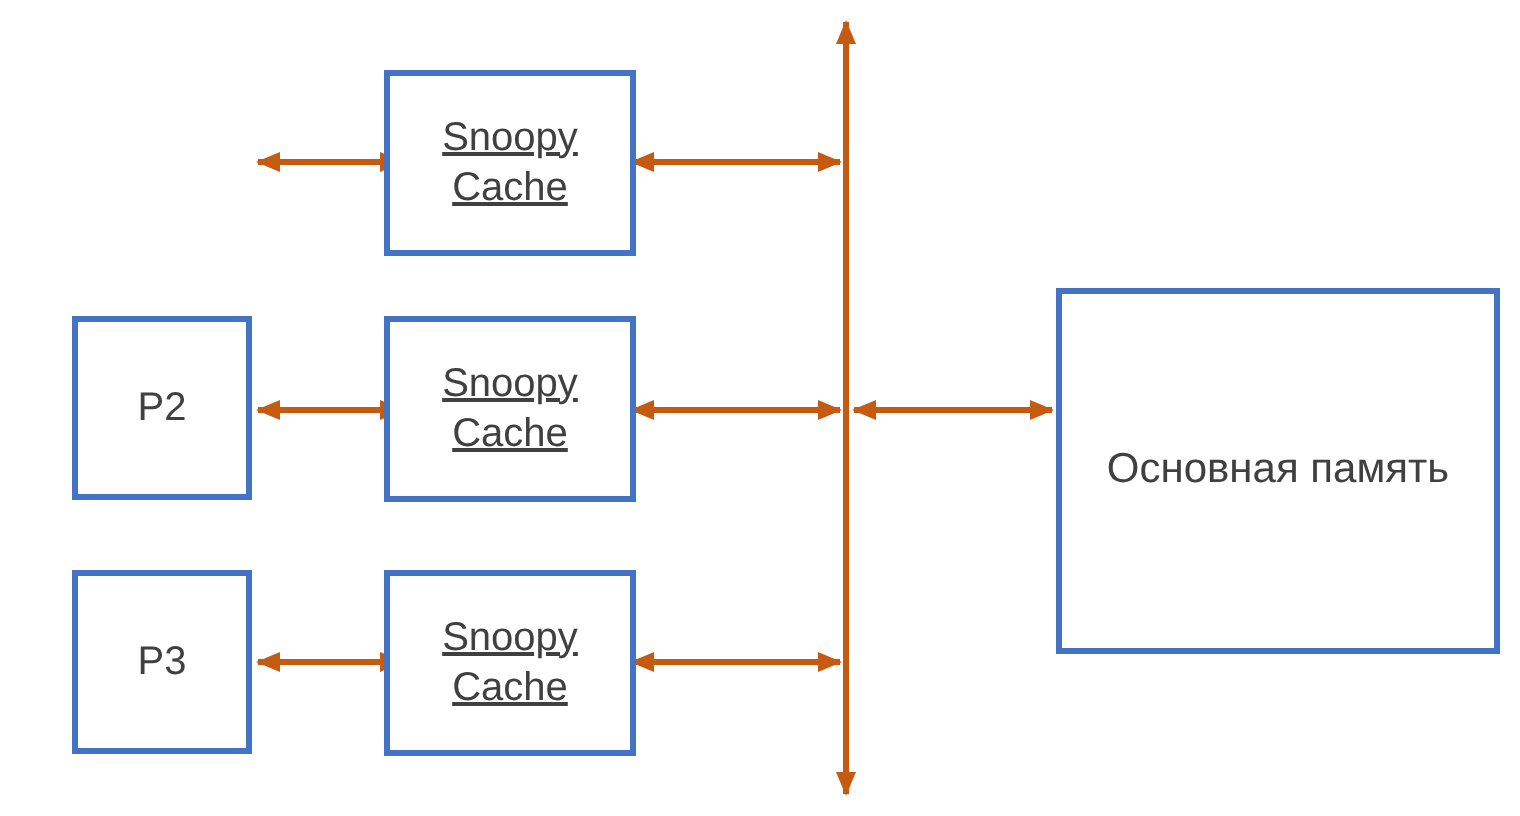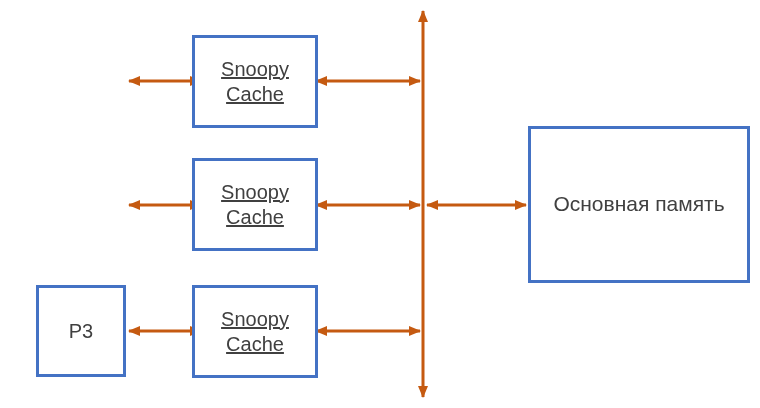--- a/index.html
+++ b/index.html
@@ -44,23 +44,23 @@
     white-space: pre-line;
     line-height: 1.25;
   }
   .proc  { left: 36px;  width: 90px;  height: 92px; font-size: 20px; }
   .cache { left: 192px; width: 126px; height: 93px; font-size: 20px; text-decoration: underline; }
   .row1  { top: 35px; }
   .row2  { top: 158px; }
   .row3  { top: 285px; }
   .memory {
     left: 528px;
-    top: 126px;
+    top: 144px;
     width: 222px;
-    height: 157px;
+    height: 183px;
     font-size: 21px;
   }
 </style>
 </head>
 <body>
 
 <div class="diagram">
 
   <svg class="arrows" viewBox="0 0 760 408" xmlns="http://www.w3.org/2000/svg" aria-hidden="true">
     <defs>
@@ -75,20 +75,23 @@
     <line x1="129" y1="205" x2="201" y2="205" marker-start="url(#ah)" marker-end="url(#ah)"></line>
     <line x1="129" y1="331" x2="201" y2="331" marker-start="url(#ah)" marker-end="url(#ah)"></line>
 
     <line x1="316" y1="81" x2="420" y2="81" marker-start="url(#ah)" marker-end="url(#ah)"></line>
     <line x1="316" y1="205" x2="420" y2="205" marker-start="url(#ah)" marker-end="url(#ah)"></line>
     <line x1="316" y1="331" x2="420" y2="331" marker-start="url(#ah)" marker-end="url(#ah)"></line>
 
     <line x1="427" y1="205" x2="526" y2="205" marker-start="url(#ah)" marker-end="url(#ah)"></line>
   </svg>
 
+  <div class="box proc row2">
+    <span class="label">P2</span>
+  </div>
   <div class="box proc row3">
     <span class="label">P3</span>
   </div>
 
   <div class="box cache row1">
     <span class="label">Snoopy
 Cache</span>
   </div>
   <div class="box cache row2">
     <span class="label">Snoopy

